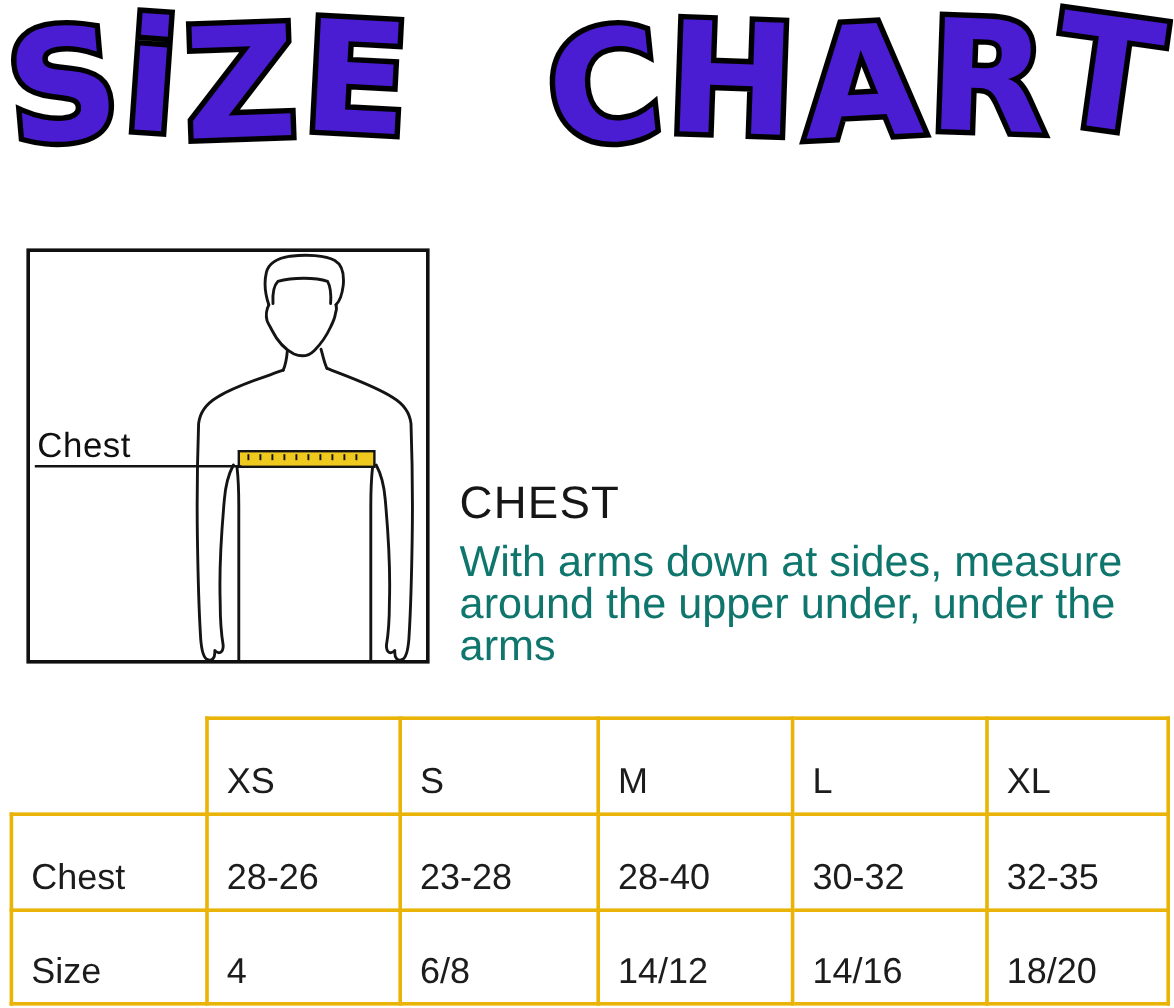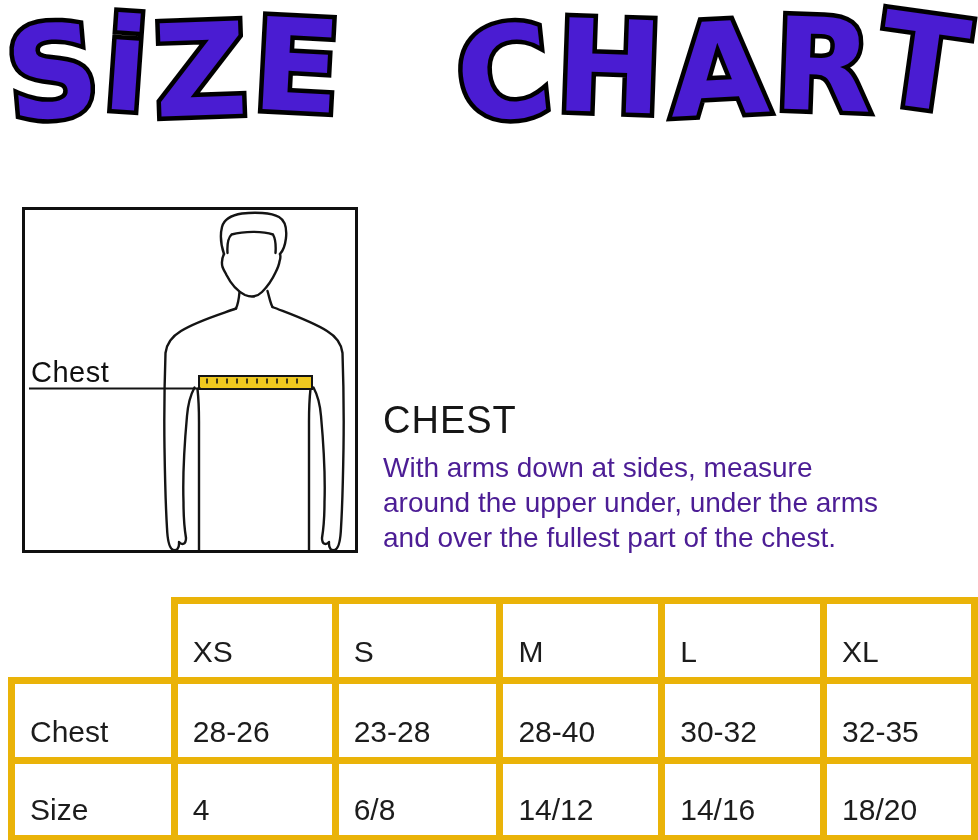--- a/index.html
+++ b/index.html
@@ -42,28 +42,28 @@
   .chest-label{
     position:absolute;left:6px;top:146px;font-size:29px;color:#101010;
     letter-spacing:0.5px;background:transparent;
   }
   
   .instr-heading{
     position:absolute;left:383px;top:399px;font-size:38px;font-weight:400;
     letter-spacing:1px;color:#161616;margin:0;
   }
   .instr-lines{
-    position:absolute;left:383px;top:450px;font-size:28px;line-height:35px;color:#4c1d95;
+    position:absolute;left:383px;top:450px;font-size:36px;line-height:35px;color:#0f766e;
   }
   
   table.size-table{
     position:absolute;left:8px;top:597px;border-collapse:collapse;table-layout:fixed;
   }
   .size-table td,.size-table th{
-    border:7px solid #eab308;vertical-align:bottom;text-align:left;
+    border:3px solid #eab308;vertical-align:bottom;text-align:left;
     padding:0 0 8px 15px;font-size:30px;font-weight:400;color:#1c1c1c;
     box-sizing:border-box;overflow:hidden;
   }
   .size-table th.corner{border:none;background:transparent;}
   .size-table .r-head{height:80px;}
   .size-table .r-chest{height:80px;}
   .size-table .r-size{height:78px;}
 </style>
 </head>
 <body>
@@ -116,21 +116,20 @@
 
       <path d="M 4 178.5 L 176 178.5" stroke="#141414" stroke-width="2.2" fill="none"></path>
     </svg>
     <span class="chest-label">Chest</span>
   </div>
 
   <h2 class="instr-heading">CHEST</h2>
   <div class="instr-lines">
     <div>With arms down at sides, measure</div>
     <div>around the upper under, under the arms</div>
-    <div>and over the fullest part of the chest.</div>
   </div>
 
   <table class="size-table">
     <colgroup>
       <col style="width:163px">
         <col style="width:161px">
         <col style="width:165px">
       <col style="width:162px">
         <col style="width:162px">
         <col style="width:151px">

